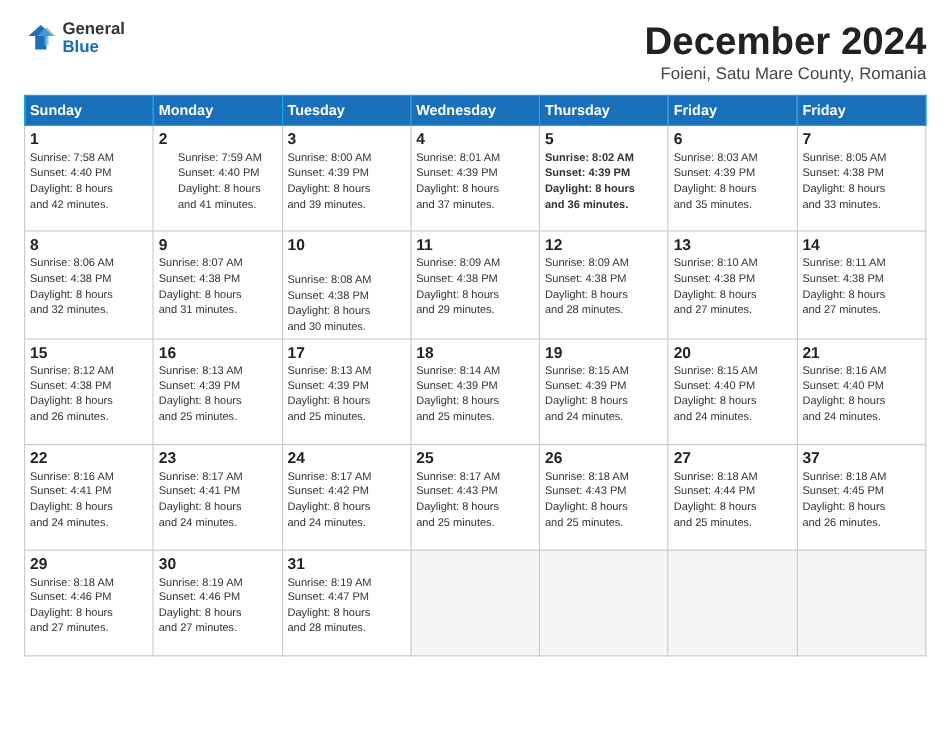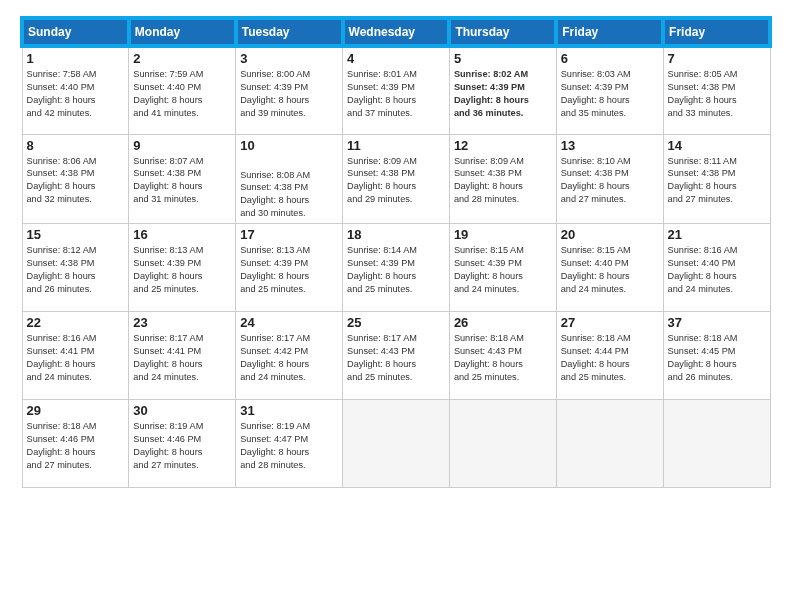--- a/index.html
+++ b/index.html
@@ -62,21 +62,21 @@
       border-collapse: collapse;
       table-layout: fixed;
     }
     .calendar th {
       background: #1a6fba;
       color: #fff;
       font-size: 12px;
       font-weight: bold;
       padding: 5px 4px;
       text-align: left;
-      border: 4px solid #0ea5e9;
+      border: 1px solid #0ea5e9;
     }
     .calendar td {
       border: 1px solid #ccc;
       vertical-align: top;
       padding: 3px 4px;
       font-size: 9.5px;
       color: #333;
       background: #fff;
       height: 88px;
     }
@@ -96,20 +96,36 @@
       color: #333;
     }
     tr.week-row td {
       height: 88px;
     }
   </style>
 </head>
 <body>
 
 <div class="page">
+  <div class="header">
+    <div class="logo">
+      <svg class="logo-icon" viewBox="0 0 30 30">
+        <polygon points="15,4 26,14 20,14 20,26 10,26 10,14 4,14" fill="#1a6fba"></polygon>
+        <polygon points="20,6 28,14 22,14 22,22 18,22 18,14 12,14" fill="#5aace0" opacity="0.7"></polygon>
+      </svg>
+      <div class="logo-text">
+        <span class="logo-general">General</span>
+        <span class="logo-blue">Blue</span>
+      </div>
+    </div>
+    <div class="title-block">
+      <div class="main-title">December 2024</div>
+      <div class="subtitle">Foieni, Satu Mare County, Romania</div>
+    </div>
+  </div>
 
   <table class="calendar">
     <thead>
       <tr id="header-row">
           <th>Sunday</th>
           <th>Monday</th>
           <th>Tuesday</th>
           <th>Wednesday</th>
           <th>Thursday</th>
           <th>Friday</th>
@@ -120,21 +136,21 @@
         <tr class="week-row">
           <td>
             <span class="day-number">1</span>
             <div class="day-info" style="white-space: pre-line;">Sunrise: 7:58 AM
 Sunset: 4:40 PM
 Daylight: 8 hours
 and 42 minutes.</div>
           </td>
           <td>
             <span class="day-number">2</span>
-            <div class="day-info" style="white-space: pre-line;">Sunrise: 7:59 AM
+            <div class="day-info" style="white-space: pre-line; margin-left: 16px;">Sunrise: 7:59 AM
 Sunset: 4:40 PM
 Daylight: 8 hours
 and 41 minutes.</div>
           </td>
           <td>
             <span class="day-number">3</span>
             <div class="day-info" style="white-space: pre-line;">Sunrise: 8:00 AM
 Sunset: 4:39 PM
 Daylight: 8 hours
 and 39 minutes.</div>

